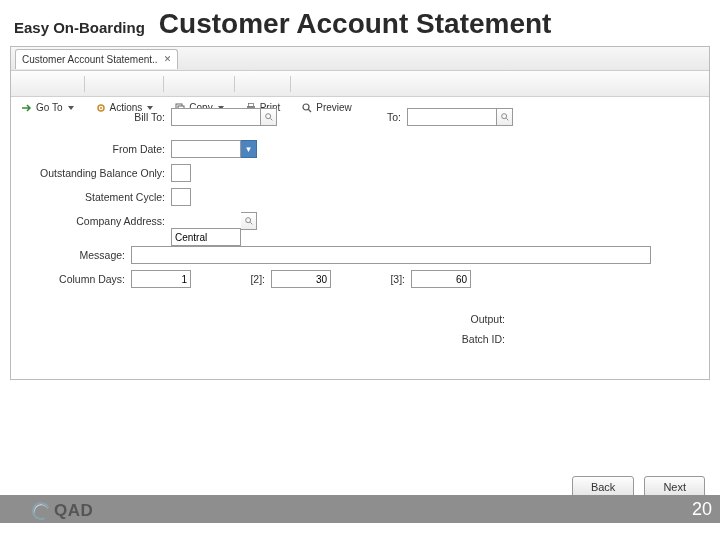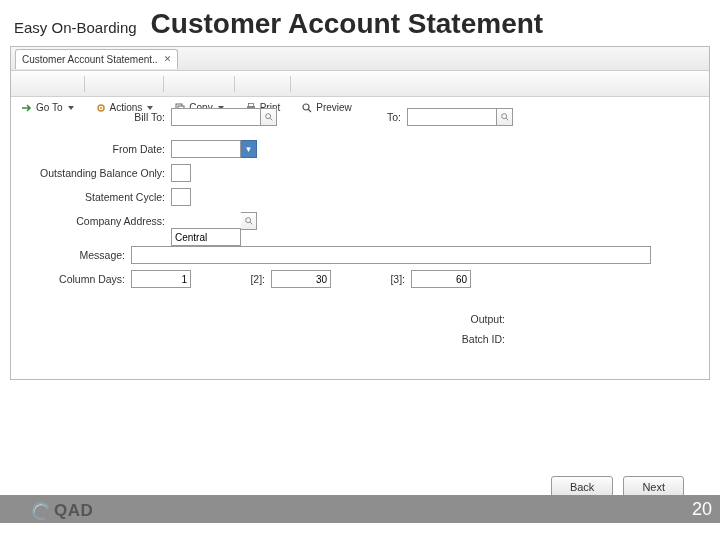--- a/index.html
+++ b/index.html
@@ -11,21 +11,21 @@
     height: 540px;
     position: relative;
     overflow: hidden;
   }
   .slide-header {
     display: flex;
     align-items: baseline;
     padding: 8px 14px 6px 14px;
   }
   .subheader {
-    font-weight: normal;
+    font-weight: bold;
     font-size: 15px;
     color: #2a2a2a;
     margin-right: 14px;
   }
   .main-title {
     font-weight: bold;
     font-size: 28px;
     color: #2a2a2a;
   }
   .app-window {
@@ -143,21 +143,21 @@
     cursor: pointer;
   }
   .output-block {
     margin-top: 20px;
     margin-left: 420px;
   }
   .output-row { display:flex; align-items:center; height:20px; }
   .output-lbl { width:60px; text-align:right; padding-right:6px; }
   .nav-buttons {
     position: absolute;
-    right: 36px;
+    right: 15px;
     top: 476px;
     display: flex;
     gap: 10px;
   }
   .nav-btn {
     padding: 4px 18px;
     font-size: 11px;
     border: 1px solid #999;
     border-radius: 3px;
     background: linear-gradient(#fdfdfd,#e4e4e4);

